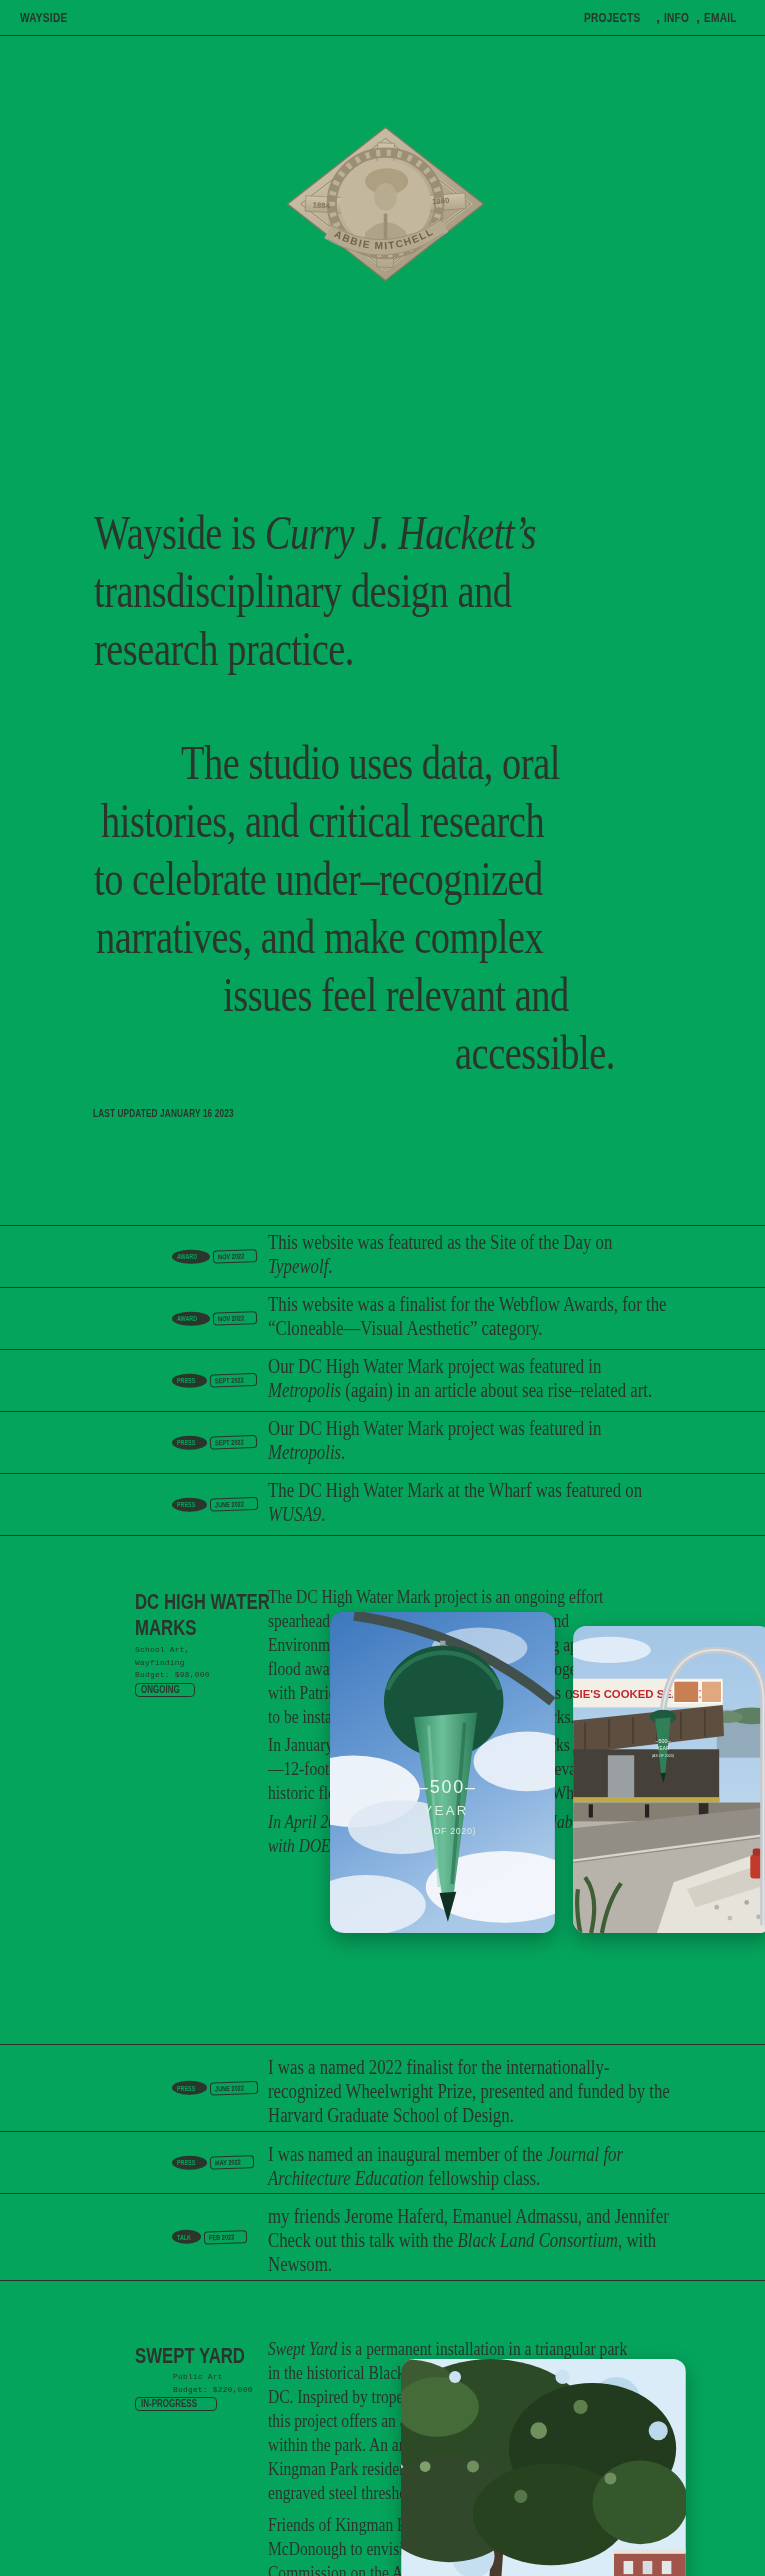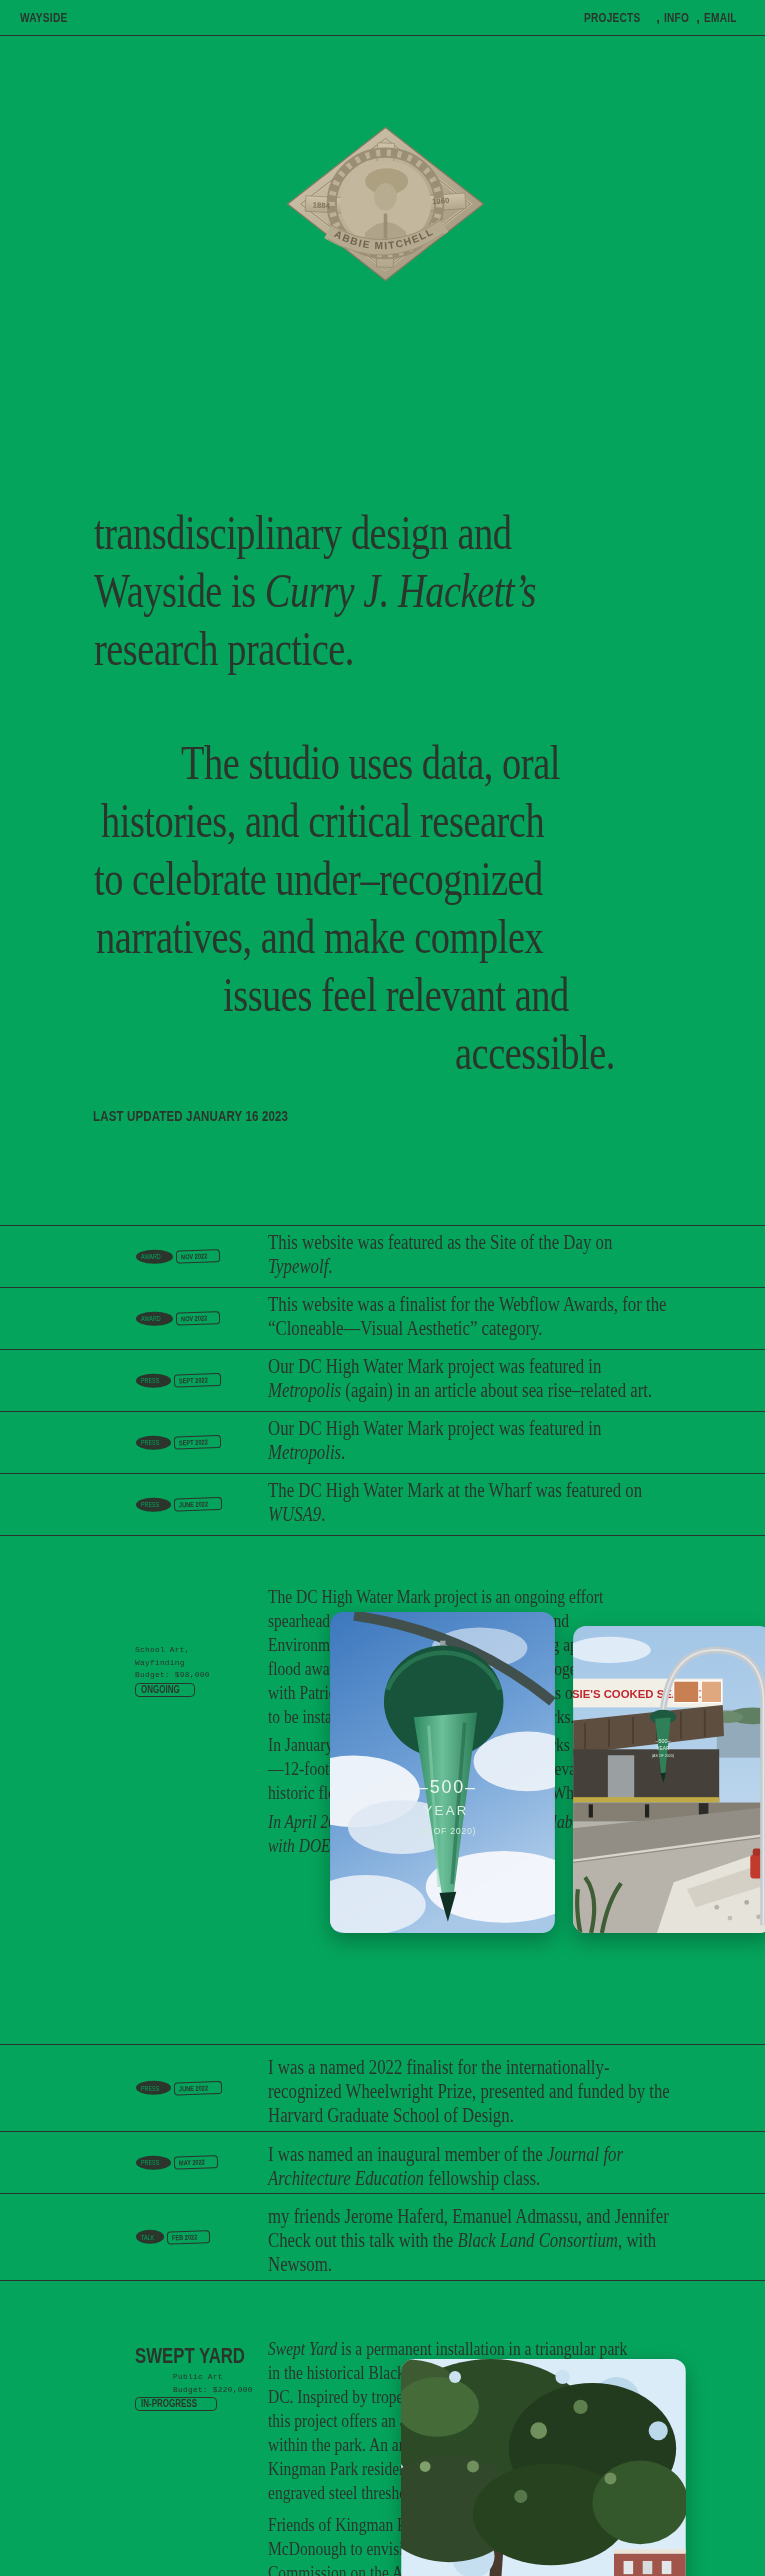--- a/index.html
+++ b/index.html
@@ -24,35 +24,35 @@
   
   .medallion{position:absolute;left:284px;top:124px;width:203px;height:160px;}
 
   
   .serif{font-family:"Liberation Serif",serif;color:var(--ink);}
   .intro{position:absolute;left:94px;font-size:48px;line-height:58px;letter-spacing:-0.6px;}
   .intro .cond{transform:scaleX(.80);}
   .intro em{font-style:italic;}
   #intro1{top:504px;}
   #intro2{top:734px;text-align:right;}
-  .lastupdated{position:absolute;left:93px;top:1108px;font-size:14px;font-weight:700;letter-spacing:0.2px;}
+  .lastupdated{position:absolute;left:93px;top:1108px;font-size:10px;font-weight:700;letter-spacing:0.2px;}
   .lastupdated .cond{transform:scaleX(.82);}
 
   
   .plist{position:absolute;left:0;width:766px;border-bottom:0.6px solid var(--ink);}
   #list1{top:1225px;}
   #list2{top:2044px;}
   .prow{position:relative;border-top:0.6px solid var(--ink);cursor:pointer;}
   #list1 .prow{height:62px;}
   #list2 .prow:nth-child(1){height:87px;}
   #list2 .prow:nth-child(2){height:62px;}
   #list2 .prow:nth-child(3){height:87px;}
   .badges{position:absolute;left:136px;top:50%;transform:translateY(-50%);display:flex;align-items:center;gap:3px;}
   .btype{background:var(--ink);color:var(--green);border-radius:50%;height:14.4px;min-width:27.5px;
-         display:inline-flex;align-items:center;font-size:7.2px;font-weight:400;padding:0 5.4px;}
+         display:inline-flex;align-items:center;font-size:7.2px;font-weight:700;padding:0 5.4px;margin-left:36px;}
   .btype .cond{transform:scaleX(.75);}
   .bdate{border:0.9px solid var(--ink);color:var(--ink);border-radius:3.6px;height:12.6px;
          display:inline-flex;align-items:center;justify-content:center;font-size:7.2px;font-weight:700;
          padding:0 4.2px;transform:rotate(-2deg);}
   .bdate .cond{transform:scaleX(.78);}
   .ptext{margin-left:268px;width:455px;font-size:20px;line-height:24px;}
   #list1 .ptext{padding-top:3.6px;}
   #list2 .ptext{padding-top:9.6px;}
   .ptext .line{height:24px;}
 
@@ -123,22 +123,22 @@
       <path d="M74,180 Q170,238 268,170" fill="none" stroke="#b5a98f" stroke-width="26"></path>
       <path d="M74,180 Q170,238 268,170" fill="none" stroke="#8d8169" stroke-width="1" transform="translate(0,-13)"></path>
       <path d="M74,180 Q170,238 268,170" fill="none" stroke="#8d8169" stroke-width="1" transform="translate(0,13)"></path>
       <text font-family="Liberation Sans, sans-serif" font-size="17" font-weight="700" letter-spacing="2.5" fill="#6f6450"><textPath href="#bannerP" startOffset="8">ABBIE MITCHELL</textPath></text>
       <text x="48" y="141" font-family="Liberation Sans, sans-serif" font-size="13" font-weight="700" fill="#7e735c" transform="rotate(4 66 137)">1884</text>
       <text x="248" y="133" font-family="Liberation Sans, sans-serif" font-size="13" font-weight="700" fill="#7e735c" transform="rotate(-5 266 129)">1960</text>
     </svg>
   </div>
 
   <div id="intro1" class="intro serif">
+      <div class="line"><span class="cond"><span>Wayside is </span><em>Curry J. Hackett’s</em></span></div>
       <div class="line"><span class="cond"><span>transdisciplinary design and</span></span></div>
-      <div class="line"><span class="cond"><span>Wayside is </span><em>Curry J. Hackett’s</em></span></div>
       <div class="line"><span class="cond"><span>research practice.</span></span></div>
     </div>
   <div id="intro2" class="intro serif">
       <div class="line"><span class="cond"><span>The studio uses data, oral</span></span></div>
       <div class="line"><span class="cond"><span>histories, and critical research</span></span></div>
       <div class="line"><span class="cond"><span>to celebrate under–recognized</span></span></div>
       <div class="line"><span class="cond"><span>narratives, and make complex</span></span></div>
       <div class="line"><span class="cond"><span>issues feel relevant and</span></span></div>
       <div class="line"><span class="cond"><span>accessible.</span></span></div>
     </div>
@@ -210,20 +210,24 @@
             <span class="cond">JUNE 2022</span>
           </span>
         </div>
         <div class="ptext serif">
           <div class="line"><span class="cond"><span>The DC High Water Mark at the Wharf was featured on</span></span></div>
           <div class="line"><span class="cond"><em>WUSA9</em><span>.</span></span></div>
         </div>
       </div>
     </div>
 
+  <div id="p1-title" class="ptitle">
+      <div class="line"><span class="cond"><span>DC HIGH WATER</span></span></div>
+      <div class="line"><span class="cond"><span>MARKS</span></span></div>
+    </div>
   <div id="p1-meta" class="pmeta">
       <div class="line"><span class="cond"><span>School Art,</span></span></div>
       <div class="line"><span class="cond"><span>Wayfinding</span></span></div>
       <div class="line"><span class="cond"><span>Budget: $98,000</span></span></div>
     </div>
   <div id="p1-status" class="pstatus">
       <span class="cond">ONGOING</span>
     </div>
   <div id="p1-para1" class="ppara serif">
       <div class="line"><span class="cond"><span>The DC High Water Mark project is an ongoing effort</span></span></div>

